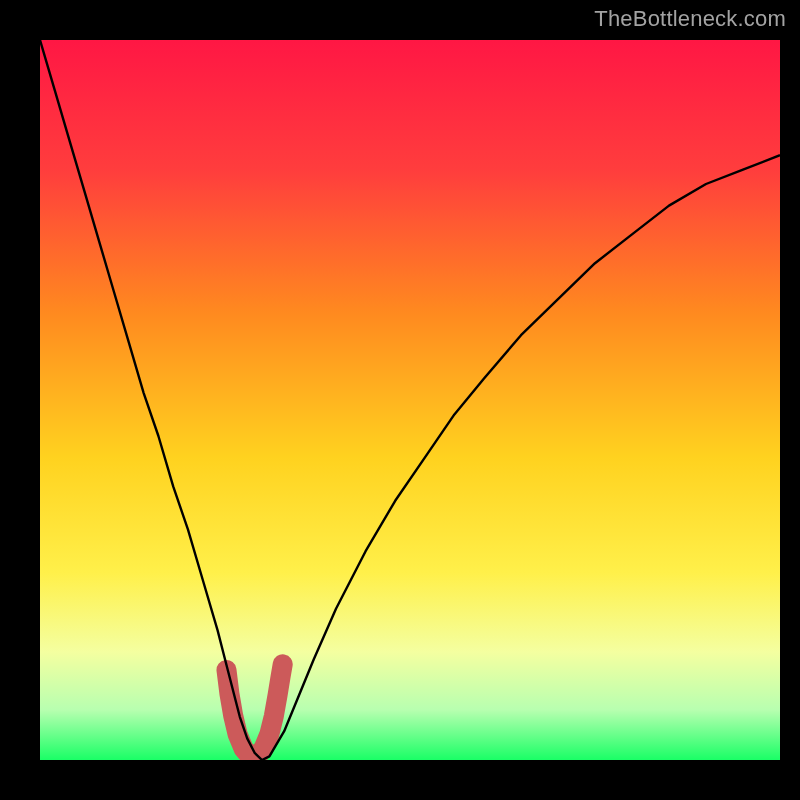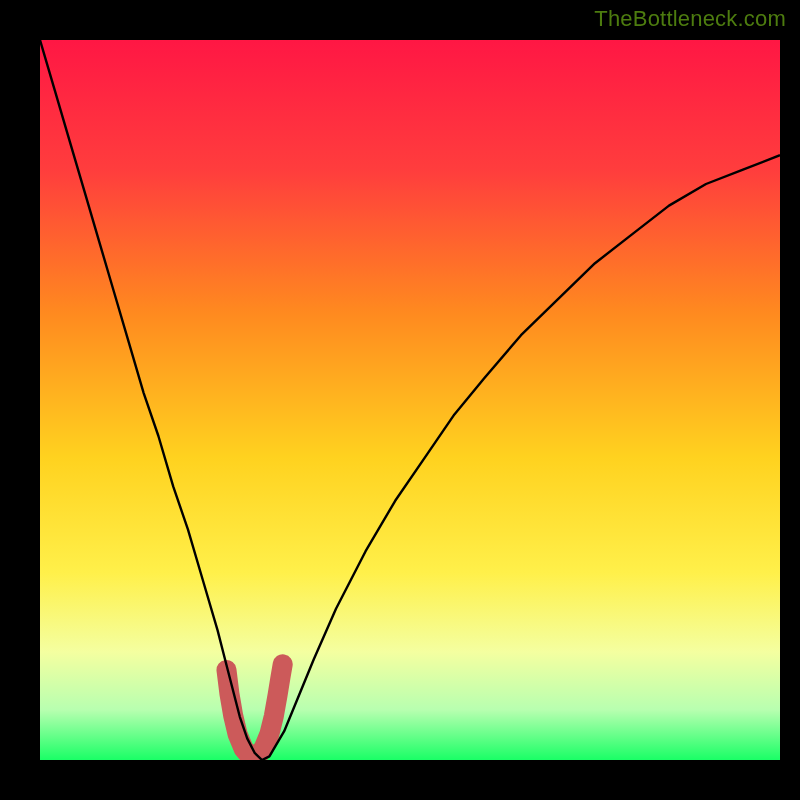--- a/index.html
+++ b/index.html
@@ -1,19 +1,19 @@
 <!DOCTYPE html>
 <html><head>
 <meta charset="utf-8">
 <style>
   html,body{margin:0;padding:0;width:800px;height:800px;background:#000;font-family:Arial,Helvetica,sans-serif;overflow:hidden}
   .stage{position:relative;width:800px;height:800px;background:#000}
   .plot{position:absolute;left:40px;top:40px;width:740px;height:720px;overflow:hidden}
   .plot svg{display:block}
-  .watermark{position:absolute;top:6px;right:14px;color:#4d7c0f;font-size:22px;font-weight:400;letter-spacing:.2px;user-select:none}
+  .watermark{position:absolute;top:6px;right:14px;color:#a3a3a3;font-size:22px;font-weight:400;letter-spacing:.2px;user-select:none}
 </style>
 </head>
 <body>
 
 <div class="stage">
   <div class="watermark">TheBottleneck.com</div>
   <div class="plot">
     <svg id="chart-svg" width="740" height="720" viewBox="0 0 740 720">
       <defs>
         <linearGradient id="bg-grad" x1="0" y1="0" x2="0" y2="1">

